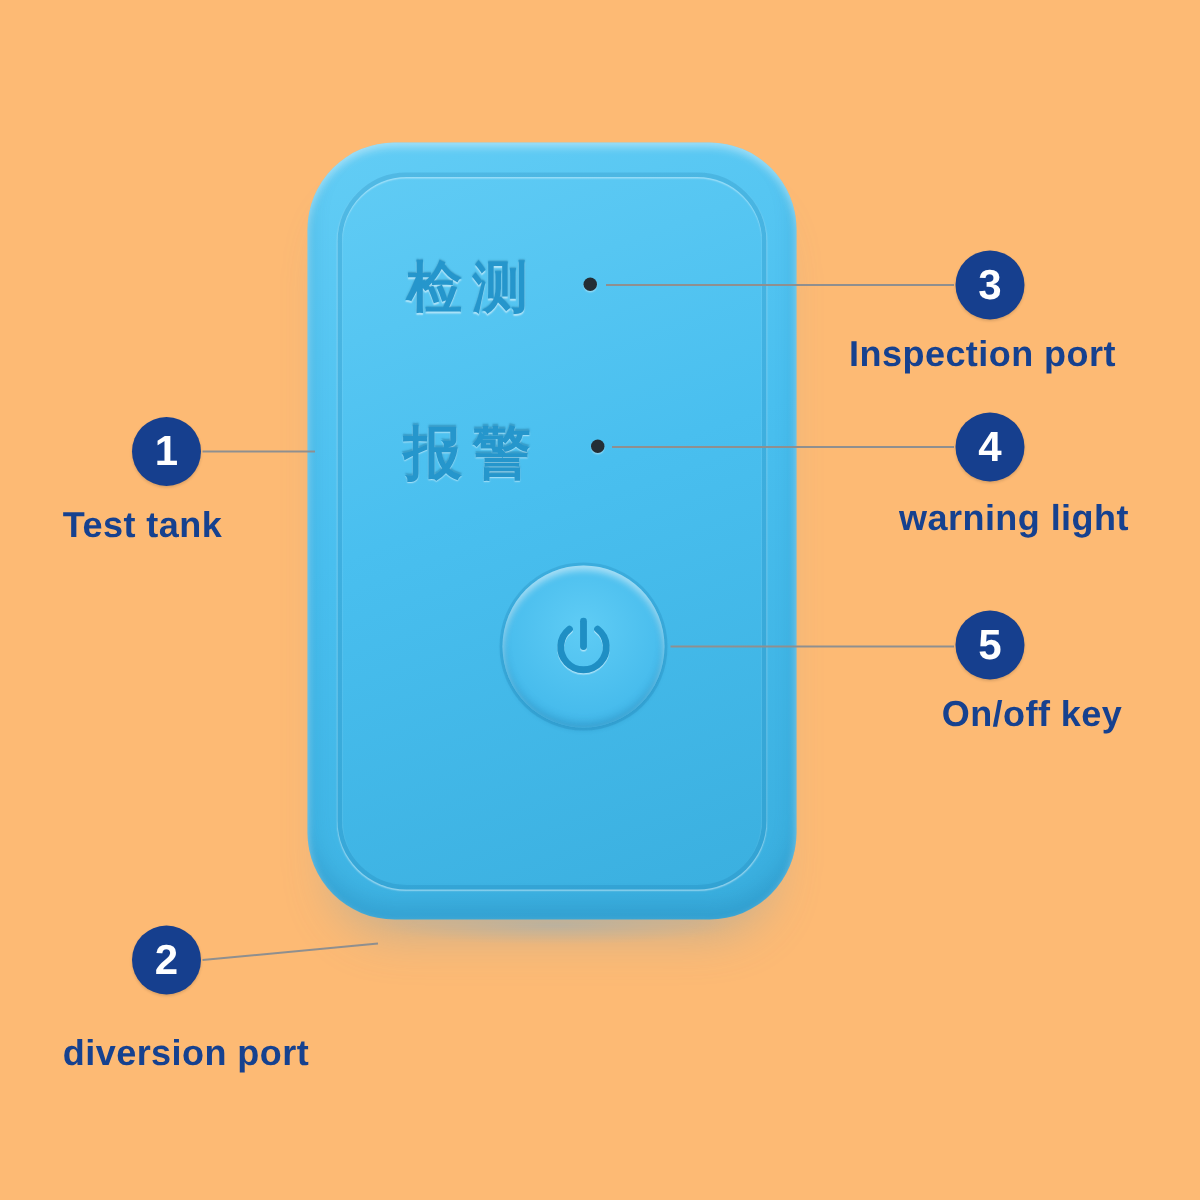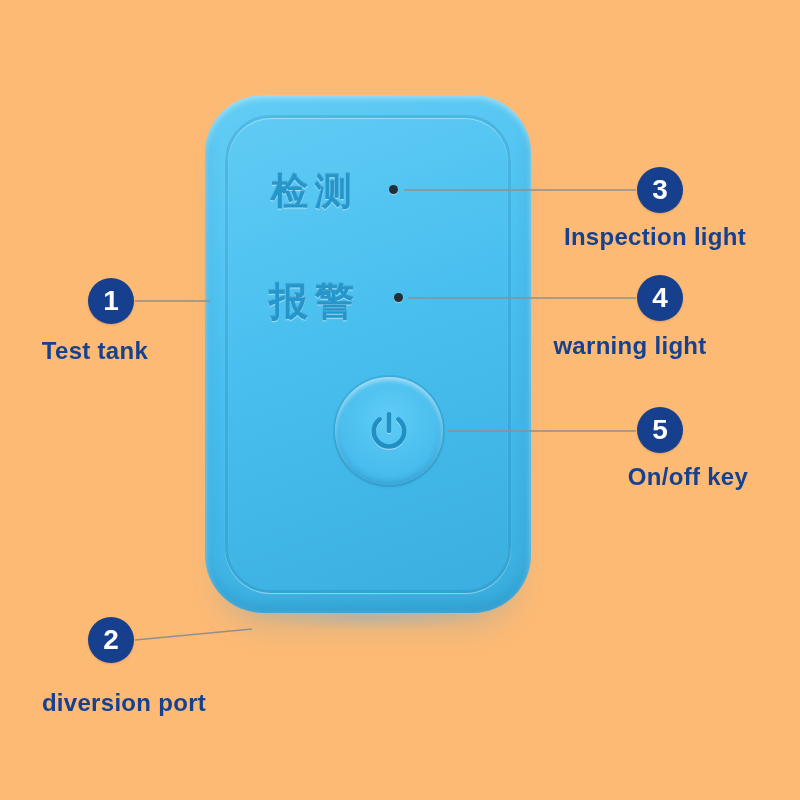--- a/index.html
+++ b/index.html
@@ -64,21 +64,21 @@
   .b4{left:637px;top:275px;}
   .b5{left:637px;top:407px;}
   
   .clabel{
     position:absolute;width:220px;text-align:center;
     color:#16418f;font-size:24px;font-weight:700;letter-spacing:0.3px;
   }
   .l1{left:-15px;top:337px;}
   .l2{left:14px;top:677px;margin-top:12px;}
   .l3{left:545px;top:223px;}
-  .l4{left:520px;top:332px;}
+  .l4{left:566px;top:332px;}
   .l5{left:578px;top:463px;}
 </style>
 </head>
 <body>
 
 <div class="canvas">
 
   <div class="device-shadow"></div>
 
   <div class="device">
@@ -107,17 +107,17 @@
   </svg>
 
   <div class="badge b1">1</div>
   <div class="badge b2">2</div>
   <div class="badge b3">3</div>
   <div class="badge b4">4</div>
   <div class="badge b5">5</div>
 
   <div class="clabel l1">Test tank</div>
   <div class="clabel l2">diversion port</div>
-  <div class="clabel l3">Inspection light</div>
+  <div class="clabel l3">Inspection port</div>
   <div class="clabel l4">warning light</div>
   <div class="clabel l5">On/off key</div>
 
 </div>
 
 </body></html>

